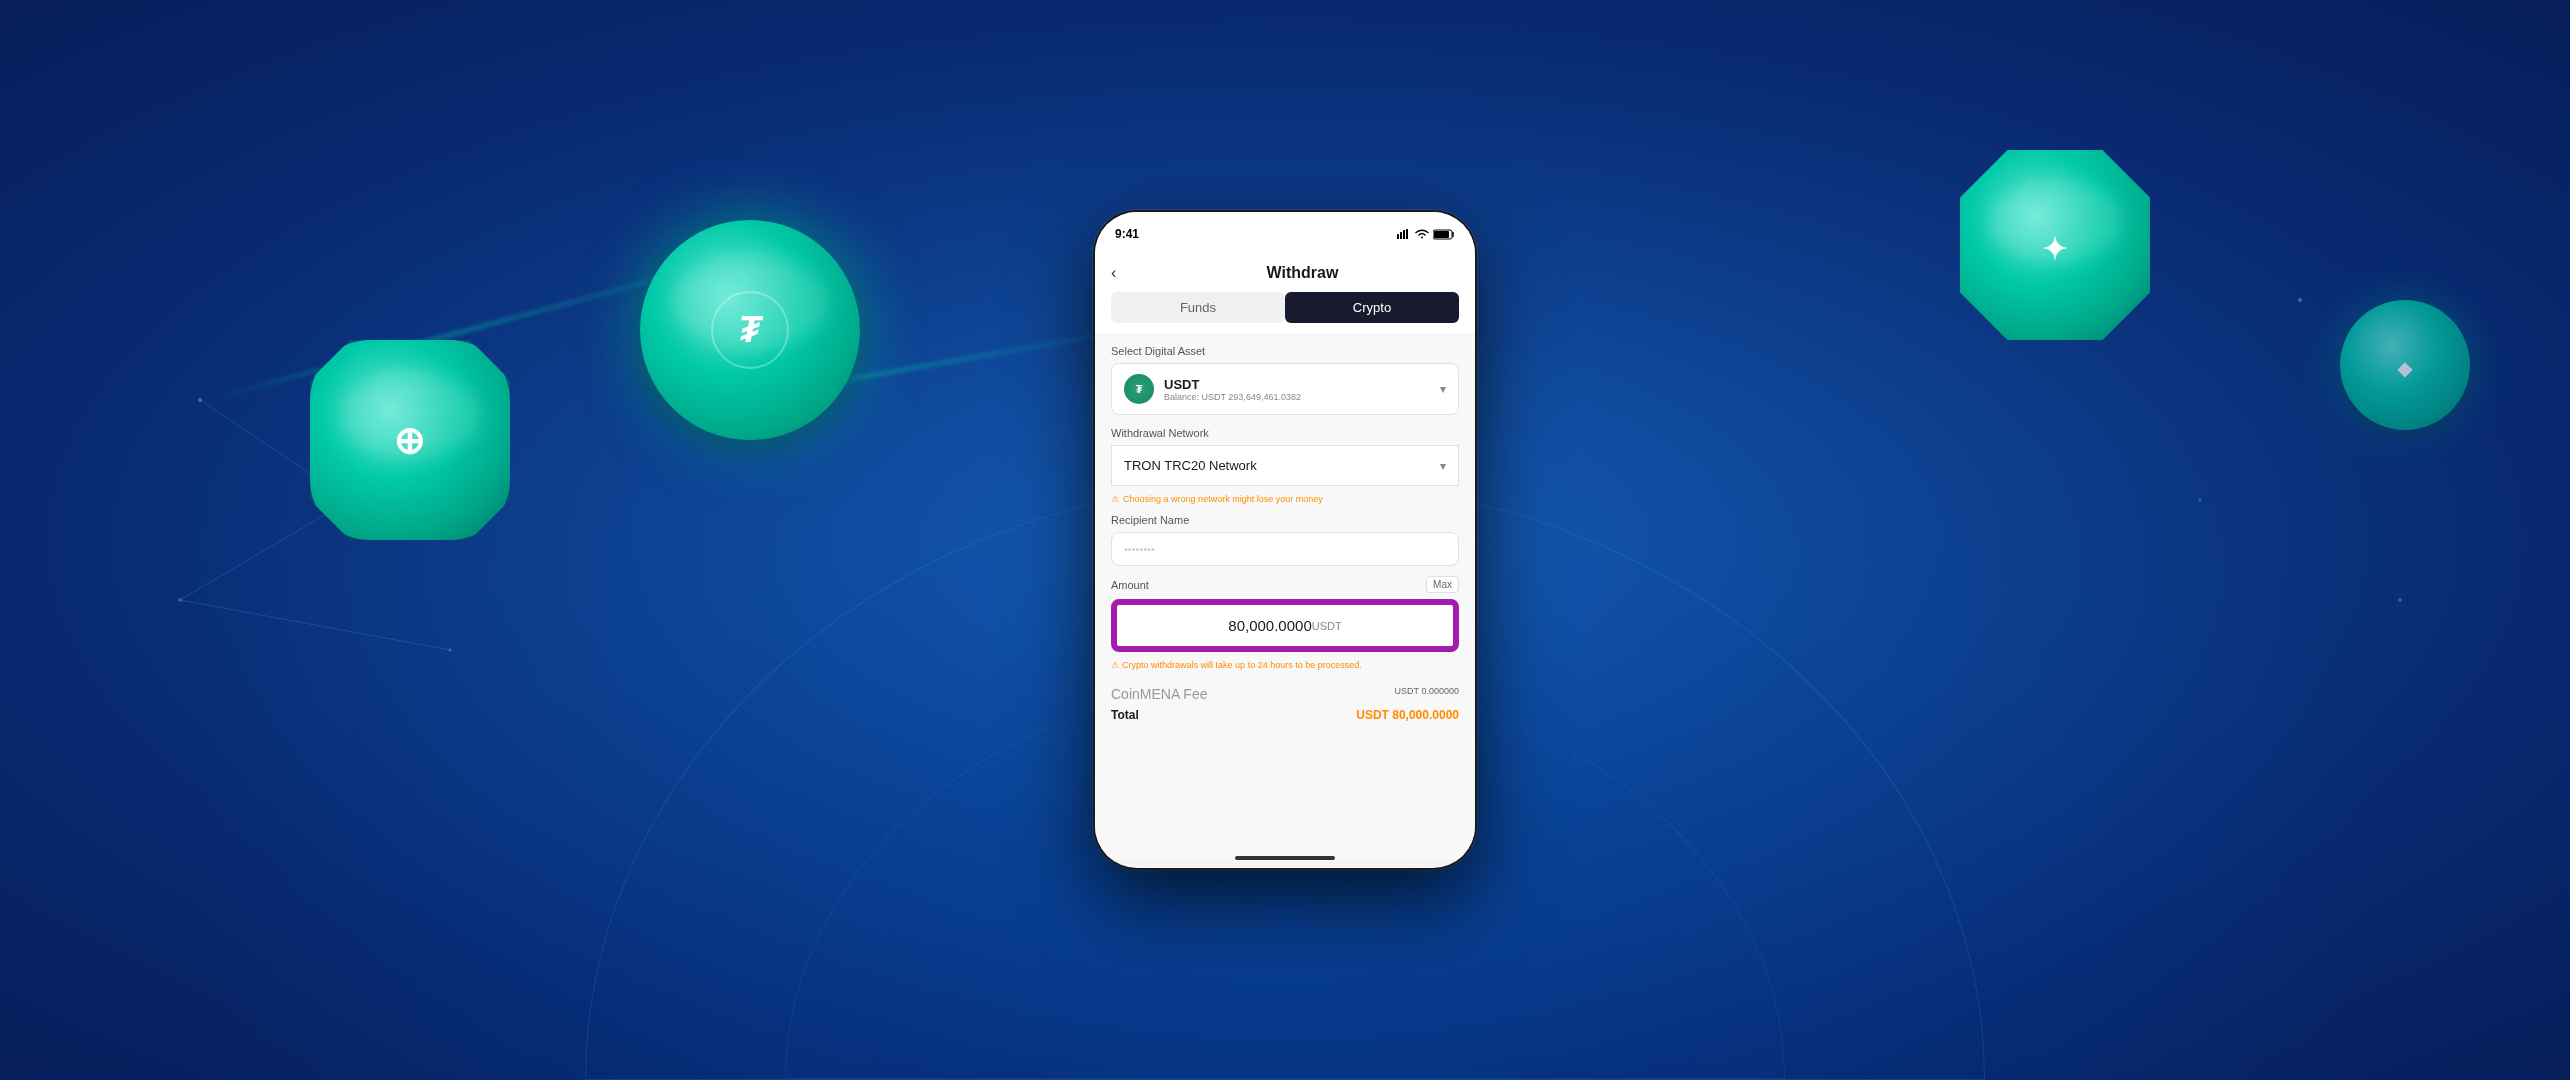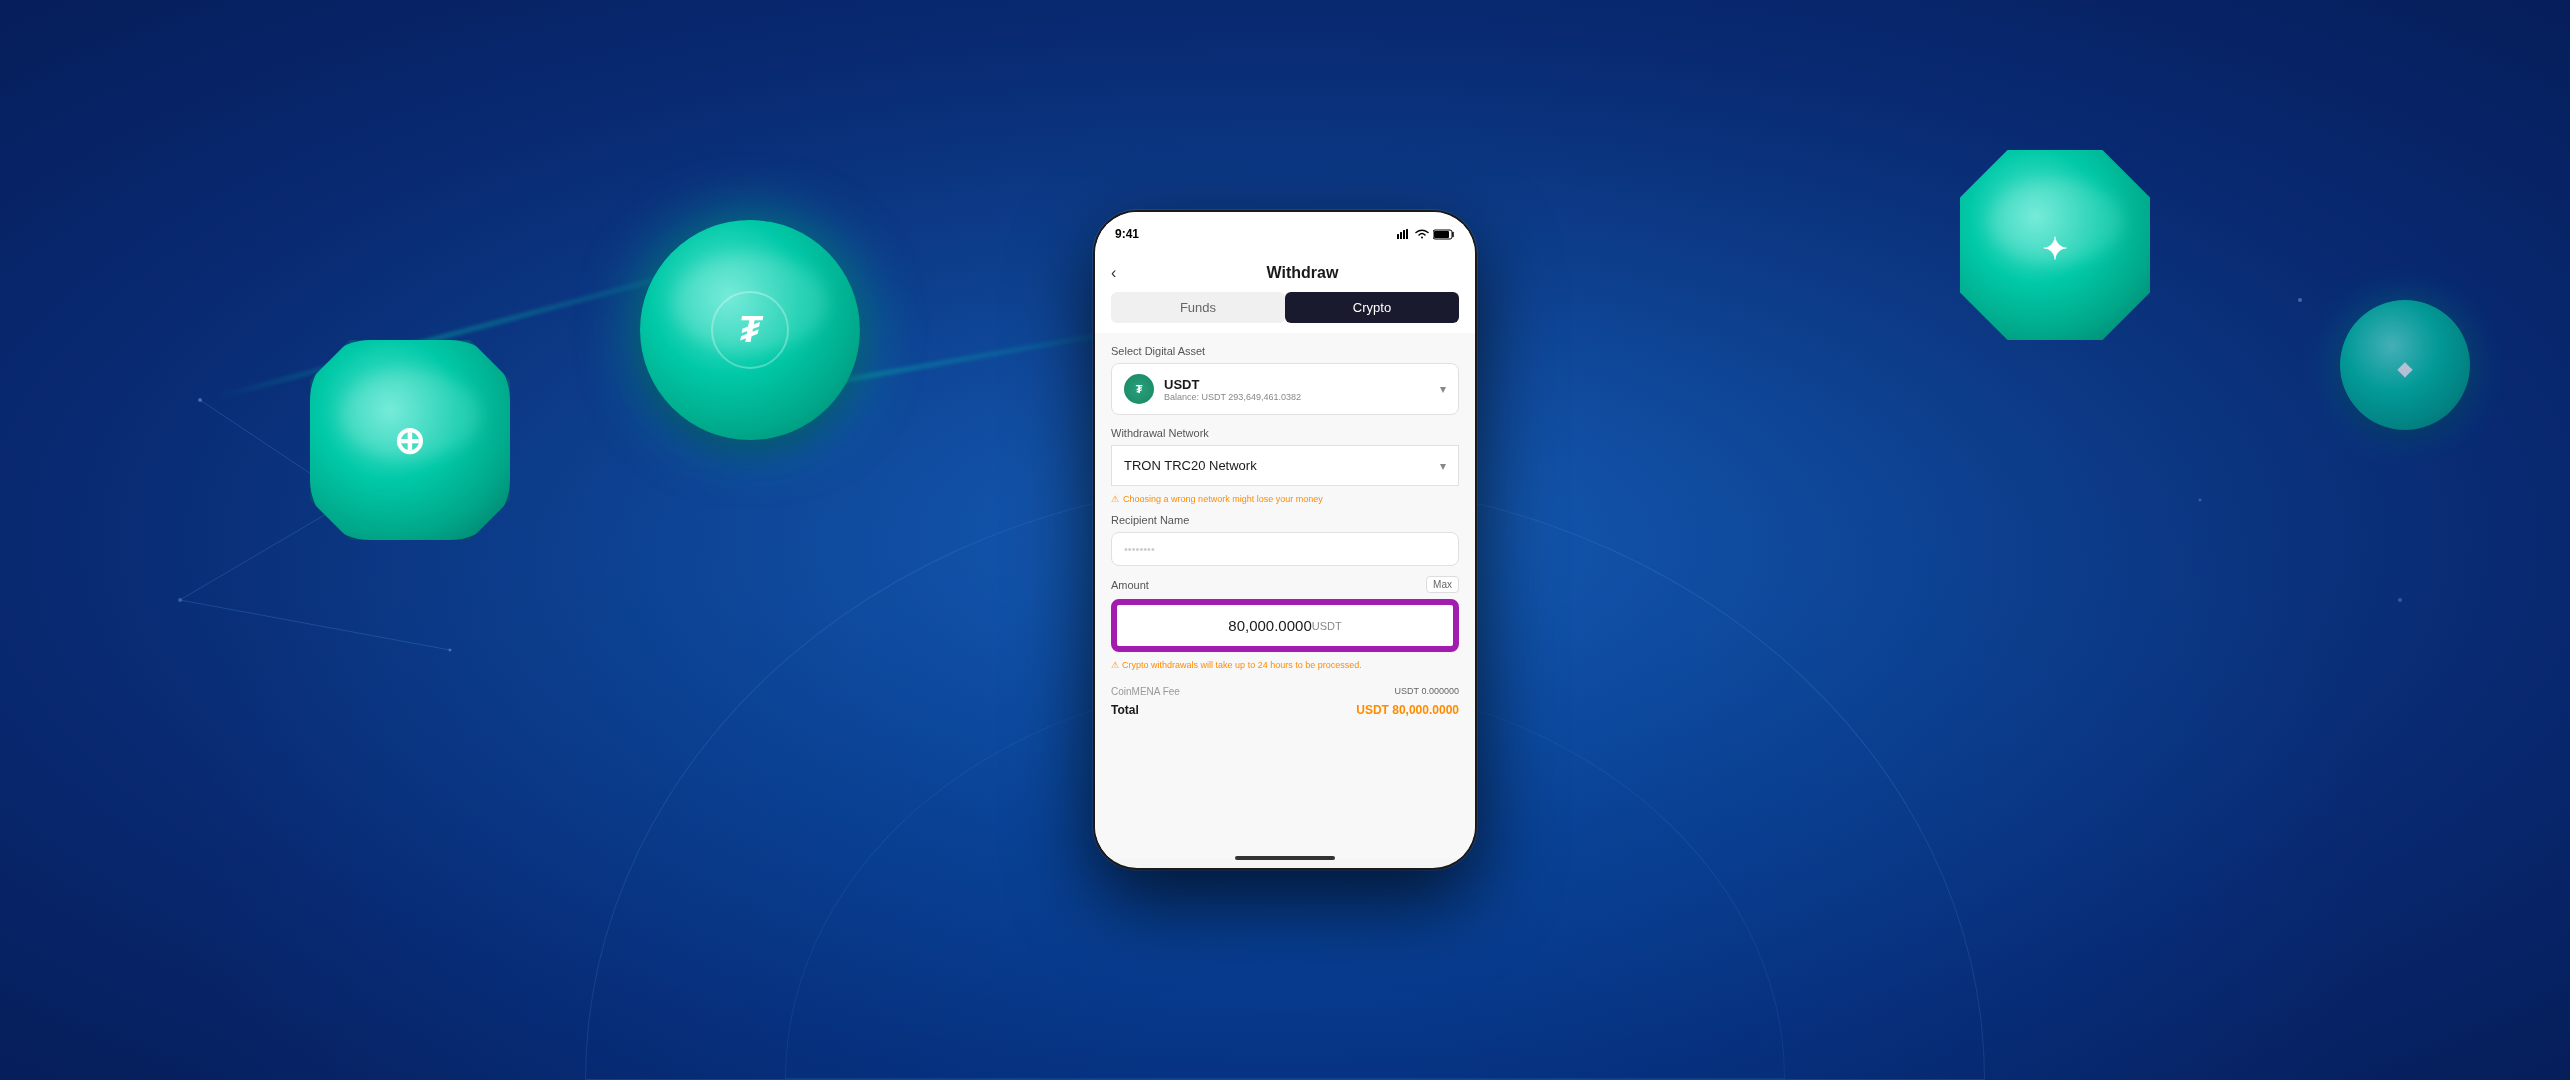--- a/index.html
+++ b/index.html
@@ -414,21 +414,21 @@
       padding: 6px 0;
     }
 
     .fee-row {
       display: flex;
       justify-content: space-between;
       margin-bottom: 4px;
     }
 
     .fee-label {
-      font-size: 10px;
+      font-size: 14px;
       color: #999;
     }
 
     .fee-value {
       font-size: 9px;
       color: #666;
     }
 
     .total-row {
       display: flex;

